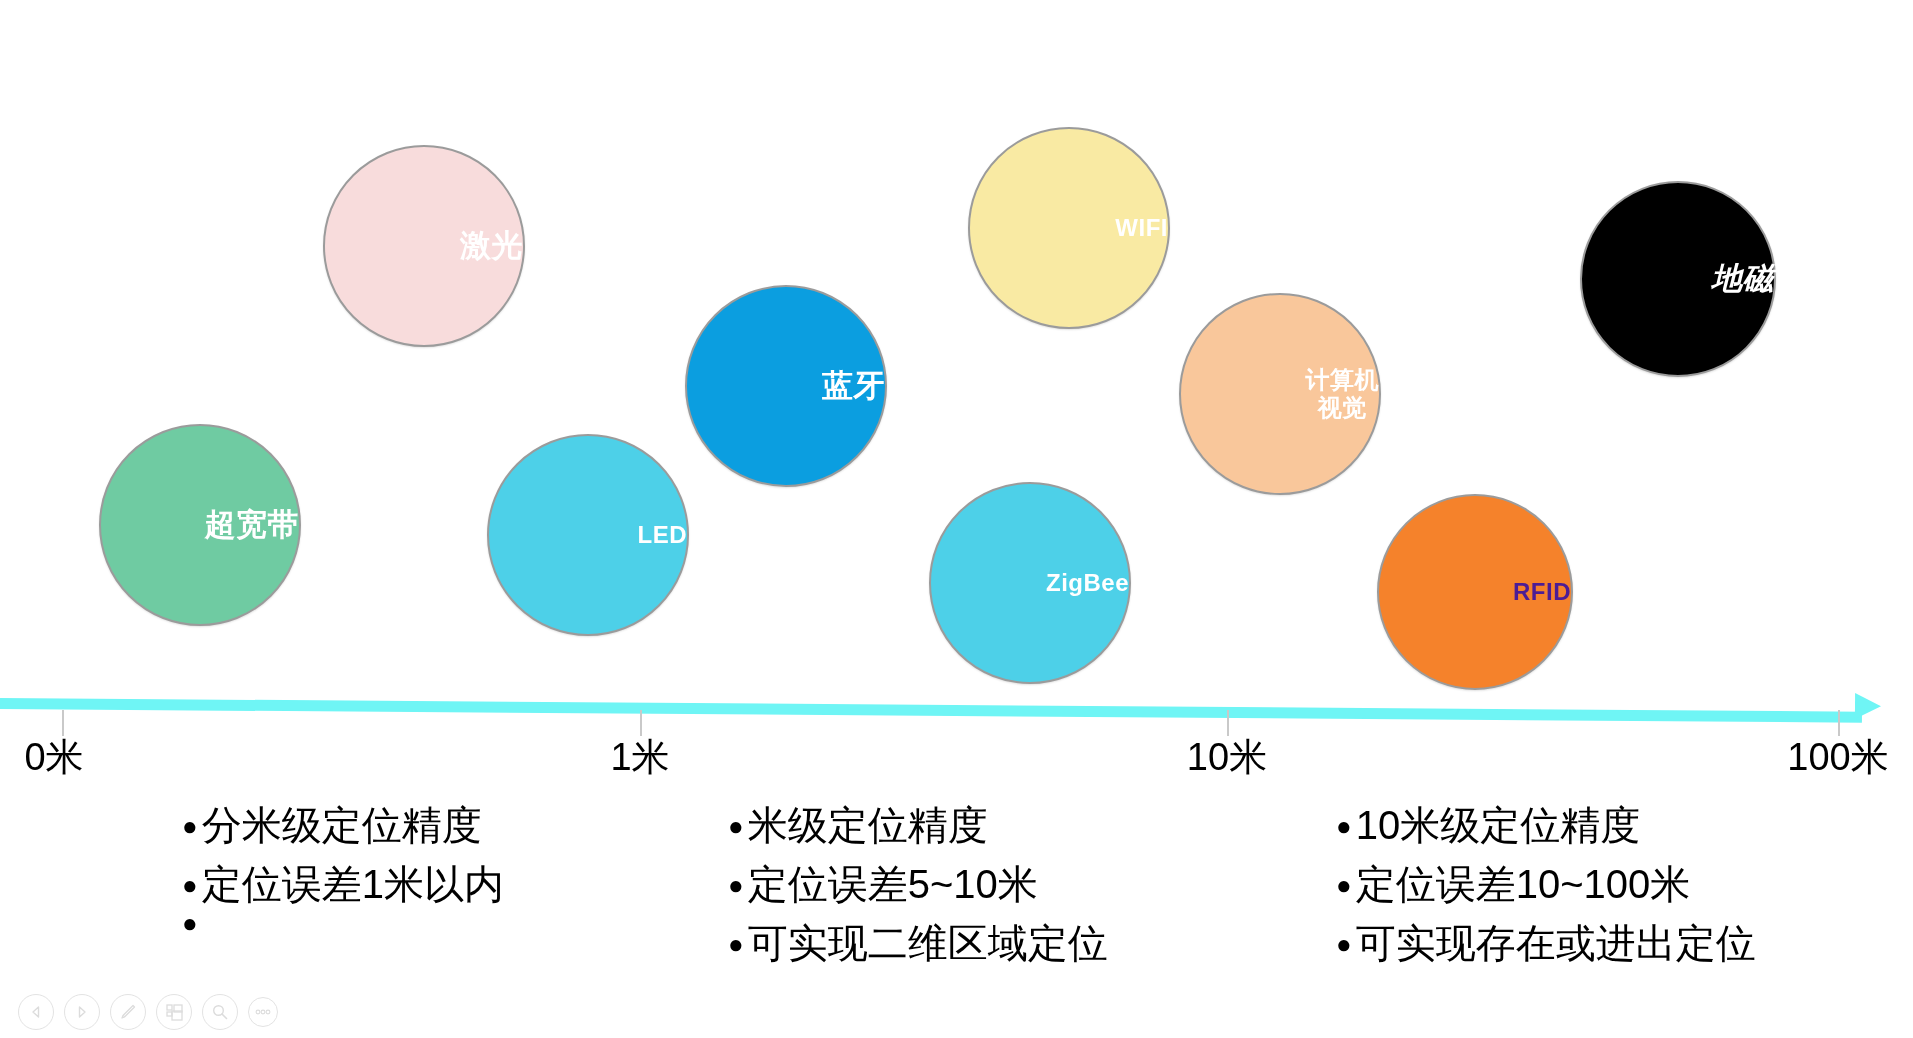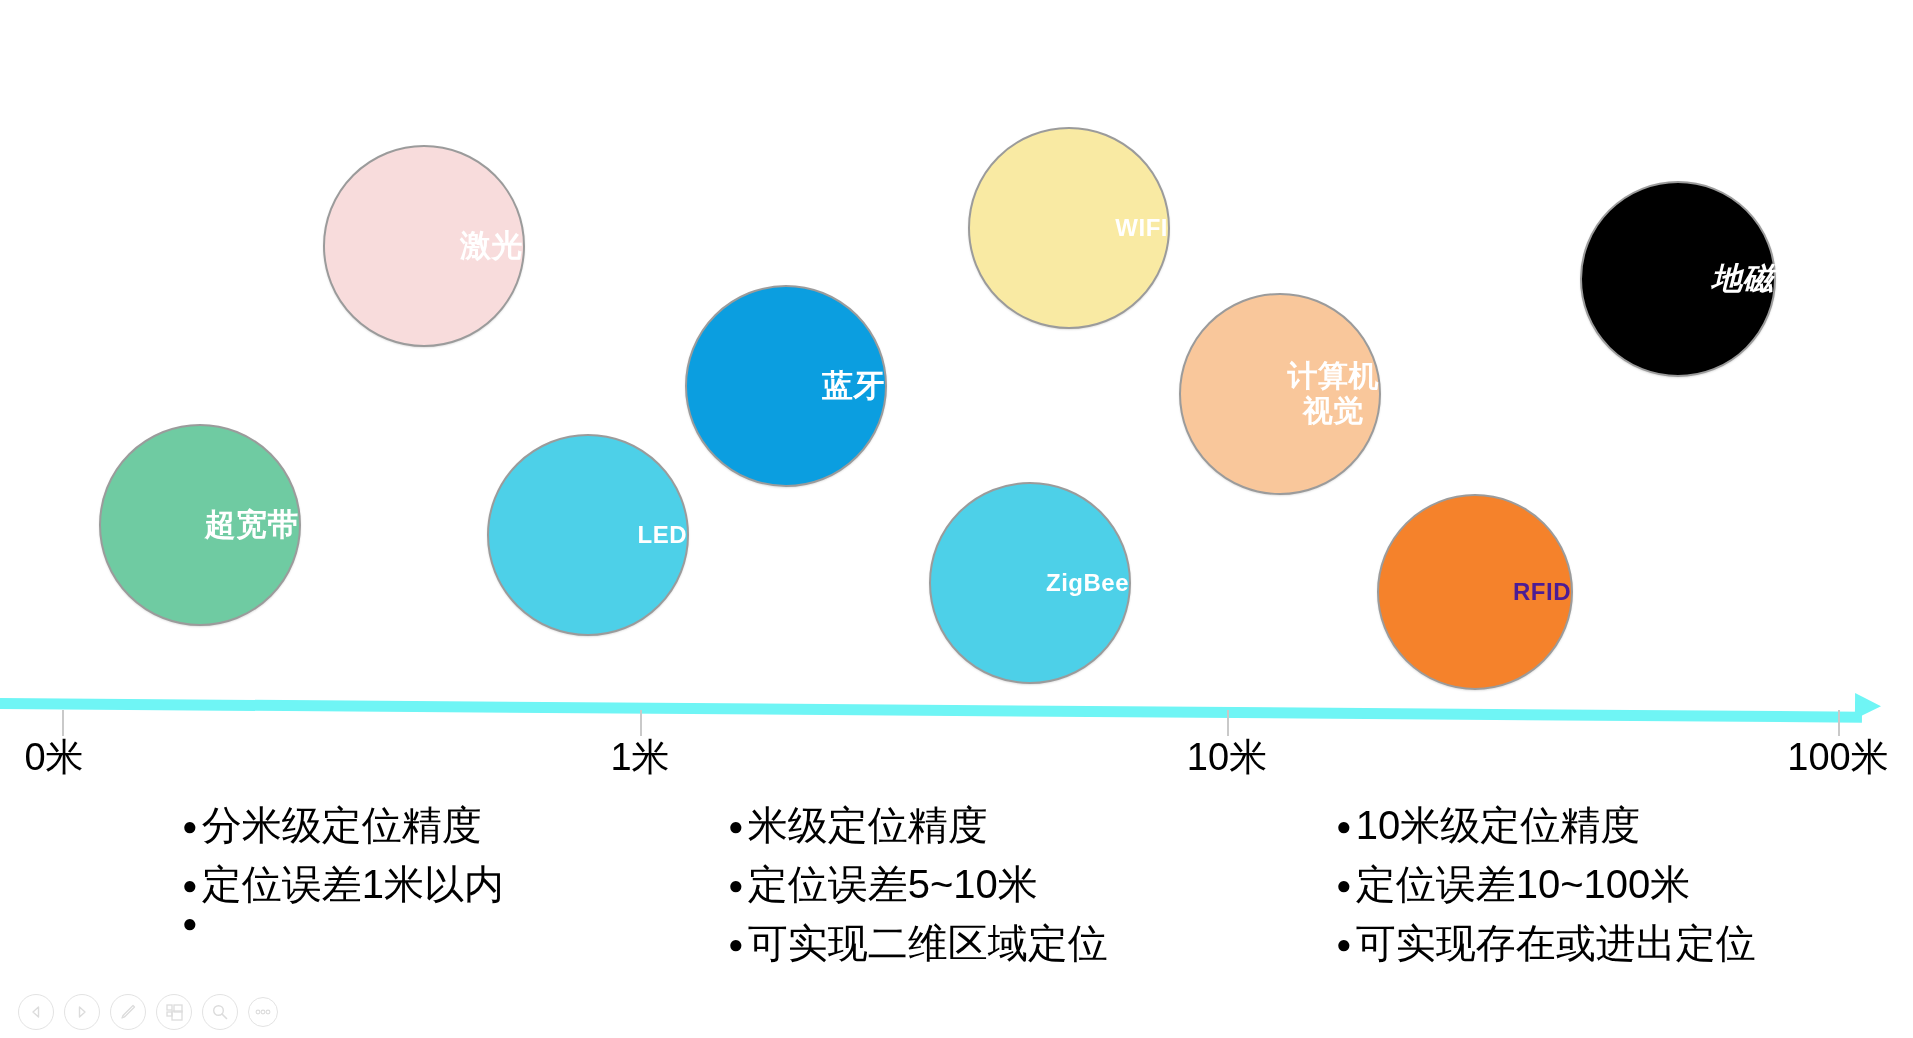--- a/index.html
+++ b/index.html
@@ -30,21 +30,21 @@
     text-align: center;
     color: #ffffff;
     font-weight: bold;
     line-height: 1.16;
     letter-spacing: 0.5px;
     box-shadow: 0 1px 2px rgba(0,0,0,0.12);
   }
   .bubble .lbl { white-space: pre-line; display: block; }
 
   .b-cn  { font-size: 31px; }
-  .b-cn2 { font-size: 30px; }
+  .b-cn2 { font-size: 24px; }
   .b-en  { font-size: 24px; }
 
   
   #axis-wrap {
     position: absolute;
     left: 0;
     top: 688px;
     width: 1913px;
     height: 40px;
   }

